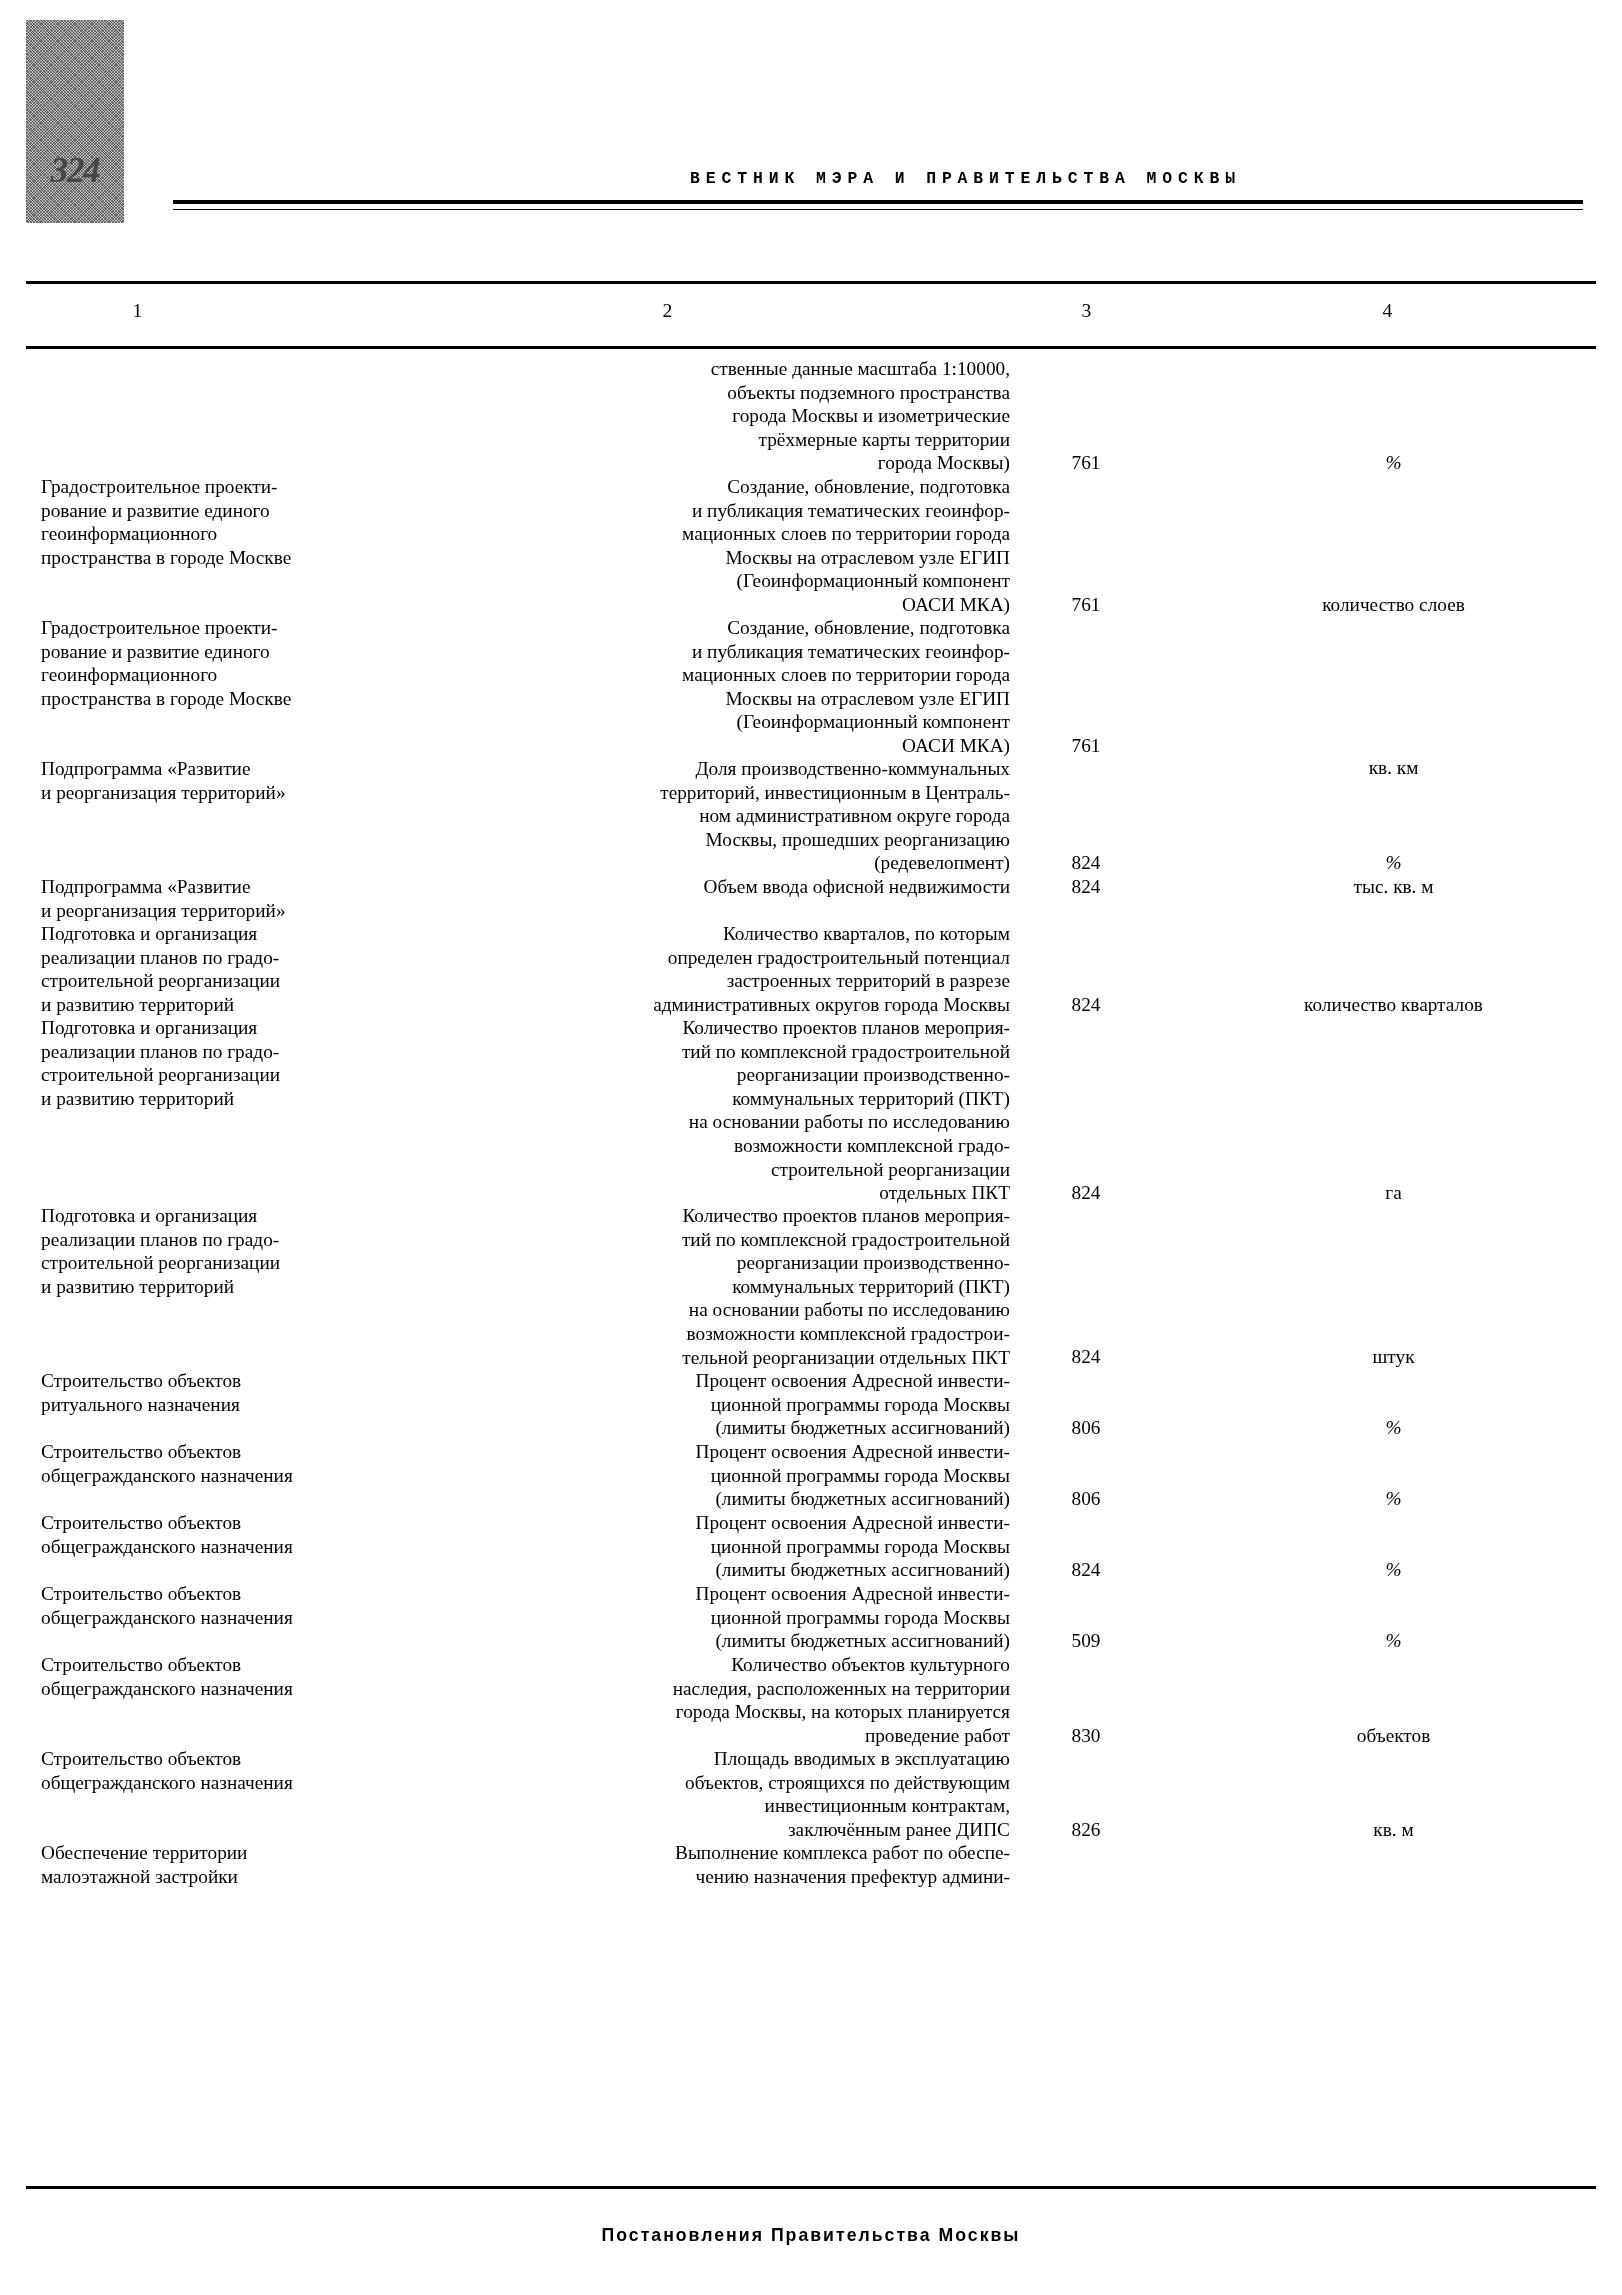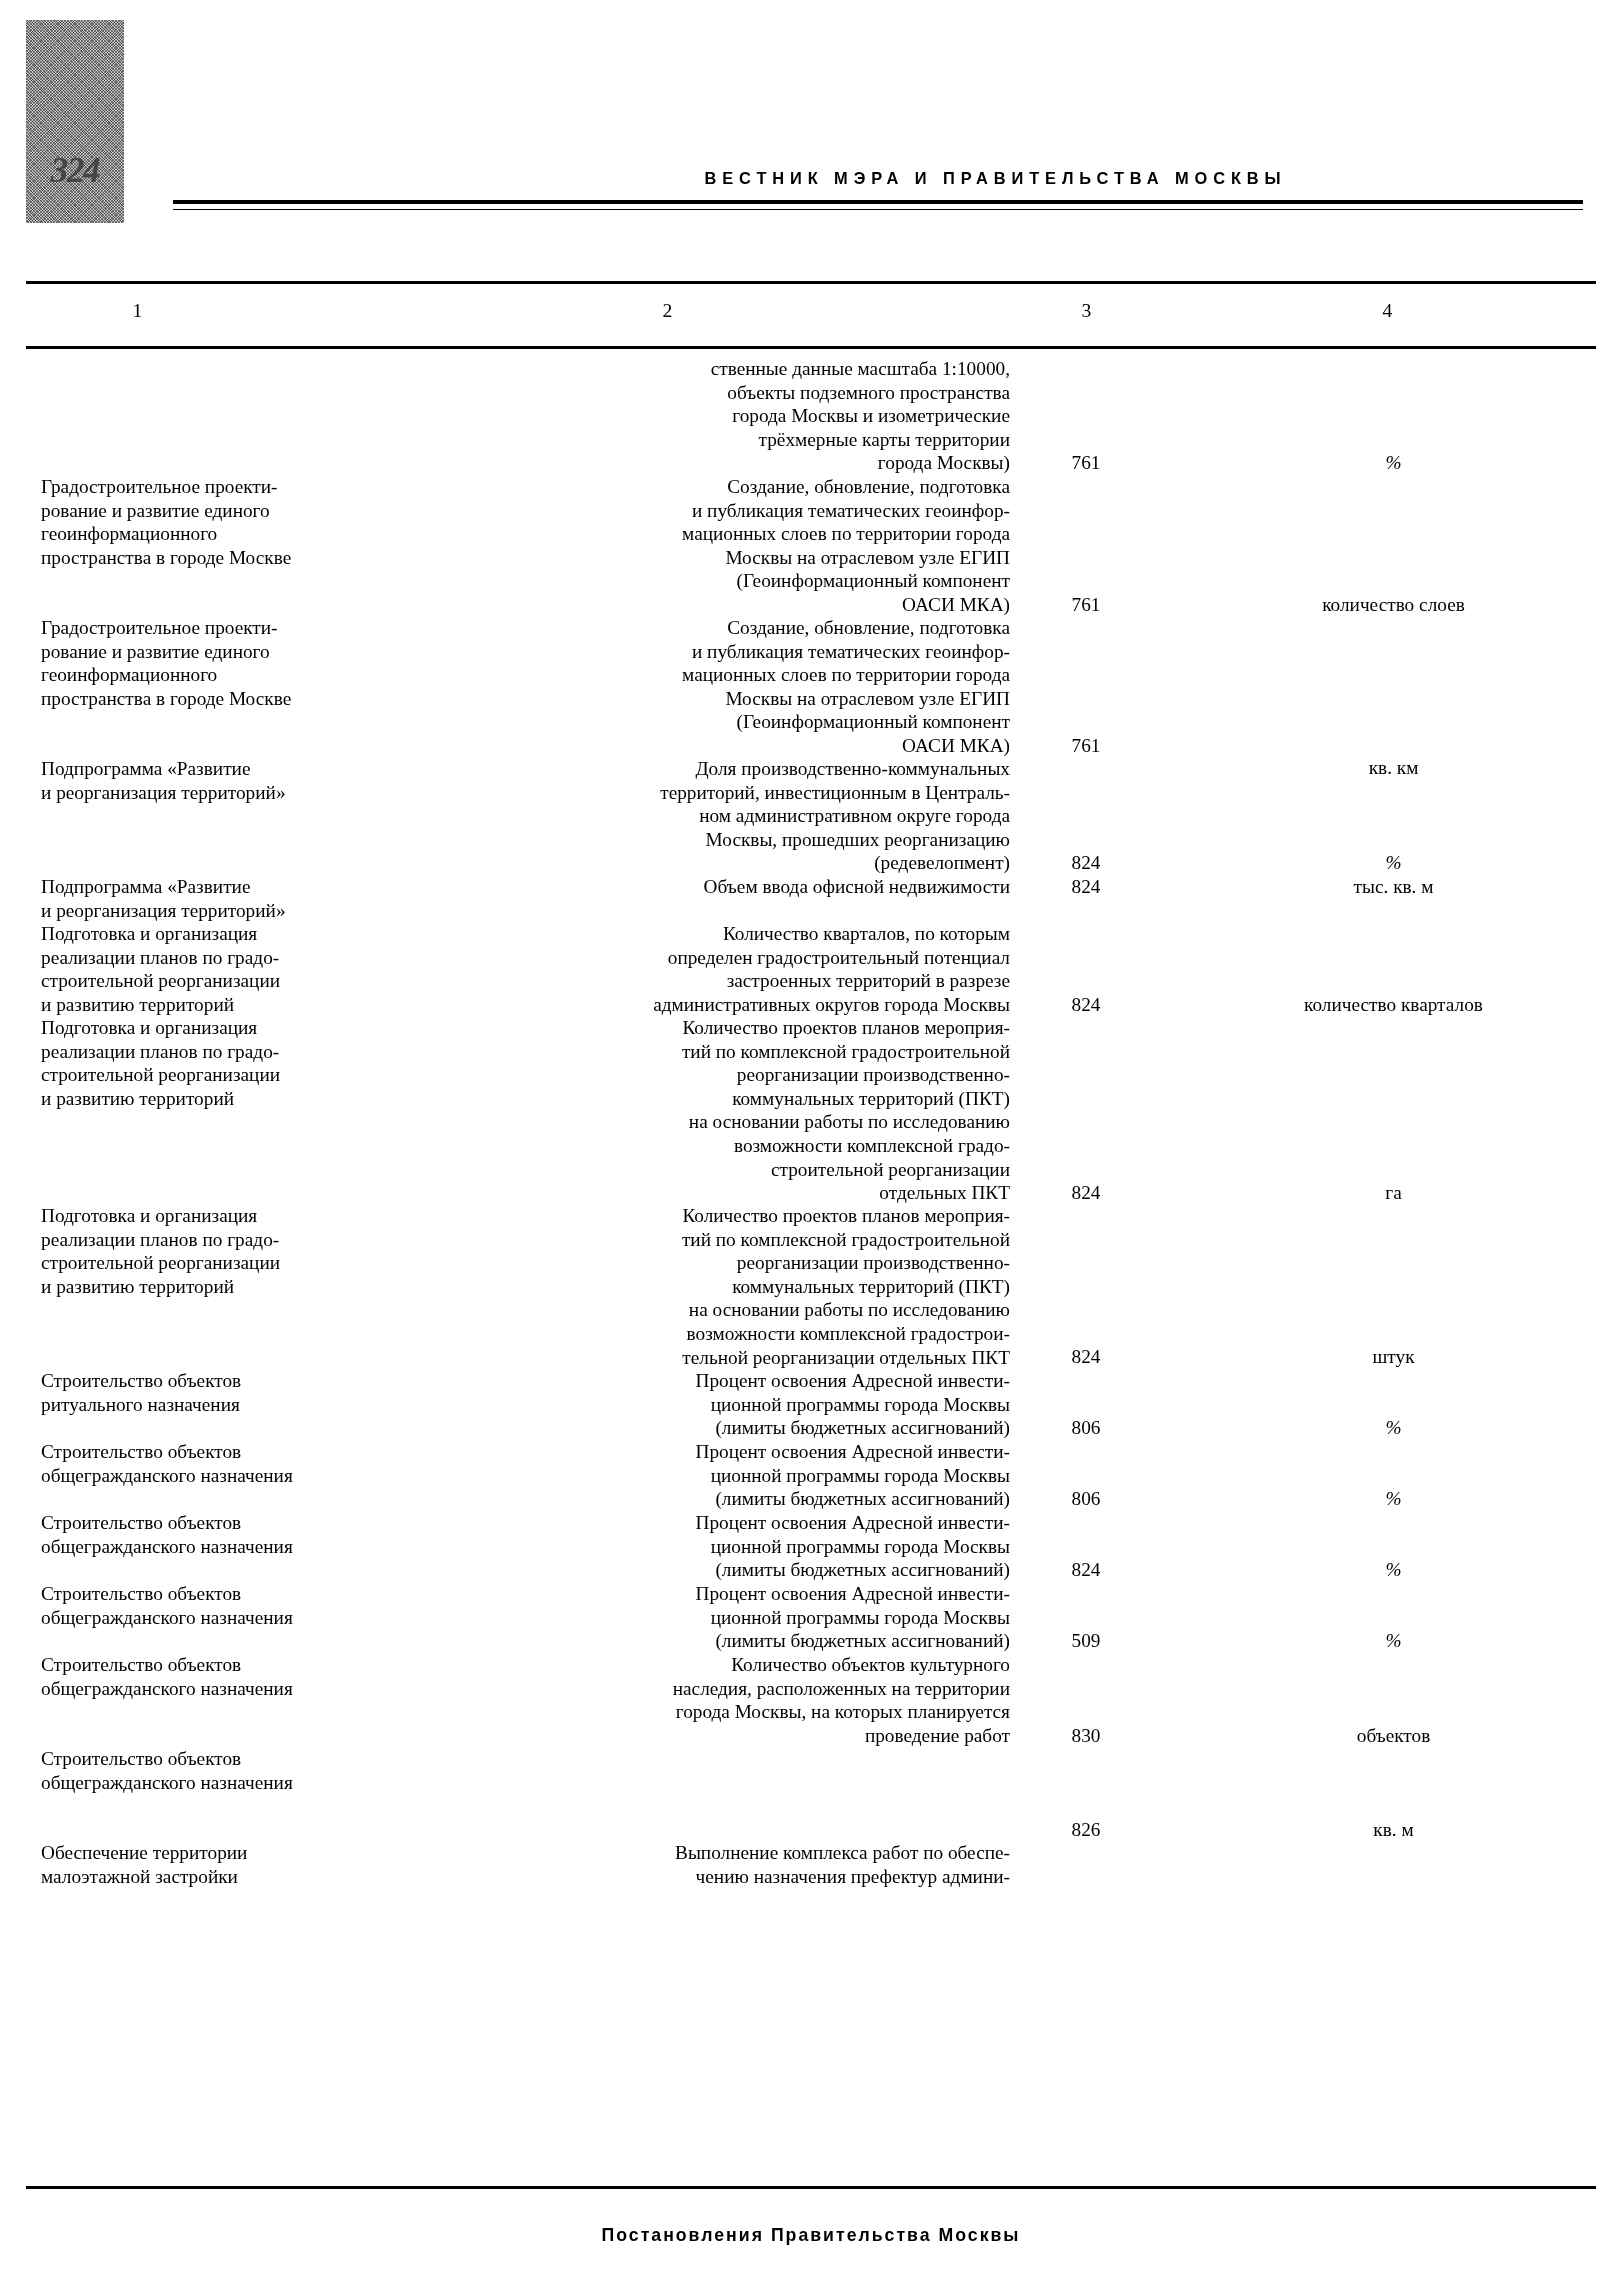--- a/index.html
+++ b/index.html
@@ -51,25 +51,25 @@
     font-family: "Liberation Serif", serif;
     font-size: 35px;
     font-style: italic;
     font-weight: bold;
     color: #3a3a3a;
     letter-spacing: -1.3px;
     opacity: 0.85;
   }
   .running-title {
     position: absolute;
-    left: 472px;
+    left: 442px;
     top: 169px;
     width: 1047px;
     text-align: center;
-    font-family: Liberation Sans, sans-serif;
+    font-family: Liberation Mono, monospace;
     font-size: 16.4px;
     font-weight: bold;
     letter-spacing: 5.9px;
   }
   .rule-thick {
     position: absolute;
     left: 173px;
     top: 200px;
     width: 1410px;
     height: 3.9px;
@@ -316,20 +316,24 @@
         <div class="cell c2">Количество объектов культурного
 наследия, расположенных на территории
 города Москвы, на которых планируется
 проведение работ</div>
         <div class="cell c3" style="top: 71px;">830</div>
         <div class="cell c4" style="top: 71px;">объектов</div>
       </div>
       <div class="row" style="height: 94px;">
         <div class="cell c1">Строительство объектов
 общегражданского назначения</div>
+        <div class="cell c2">Площадь вводимых в эксплуатацию
+объектов, строящихся по действующим
+инвестиционным контрактам,
+заключённым ранее ДИПС</div>
         <div class="cell c3" style="top: 71px;">826</div>
         <div class="cell c4" style="top: 71px;">кв. м</div>
       </div>
       <div class="row" style="height: 52px;">
         <div class="cell c1">Обеспечение территории
 малоэтажной застройки</div>
         <div class="cell c2">Выполнение комплекса работ по обеспе-
 чению назначения префектур админи-</div>
         <div class="cell c3" style="top: 0px;"></div>
         <div class="cell c4" style="top: 0px;"></div>

